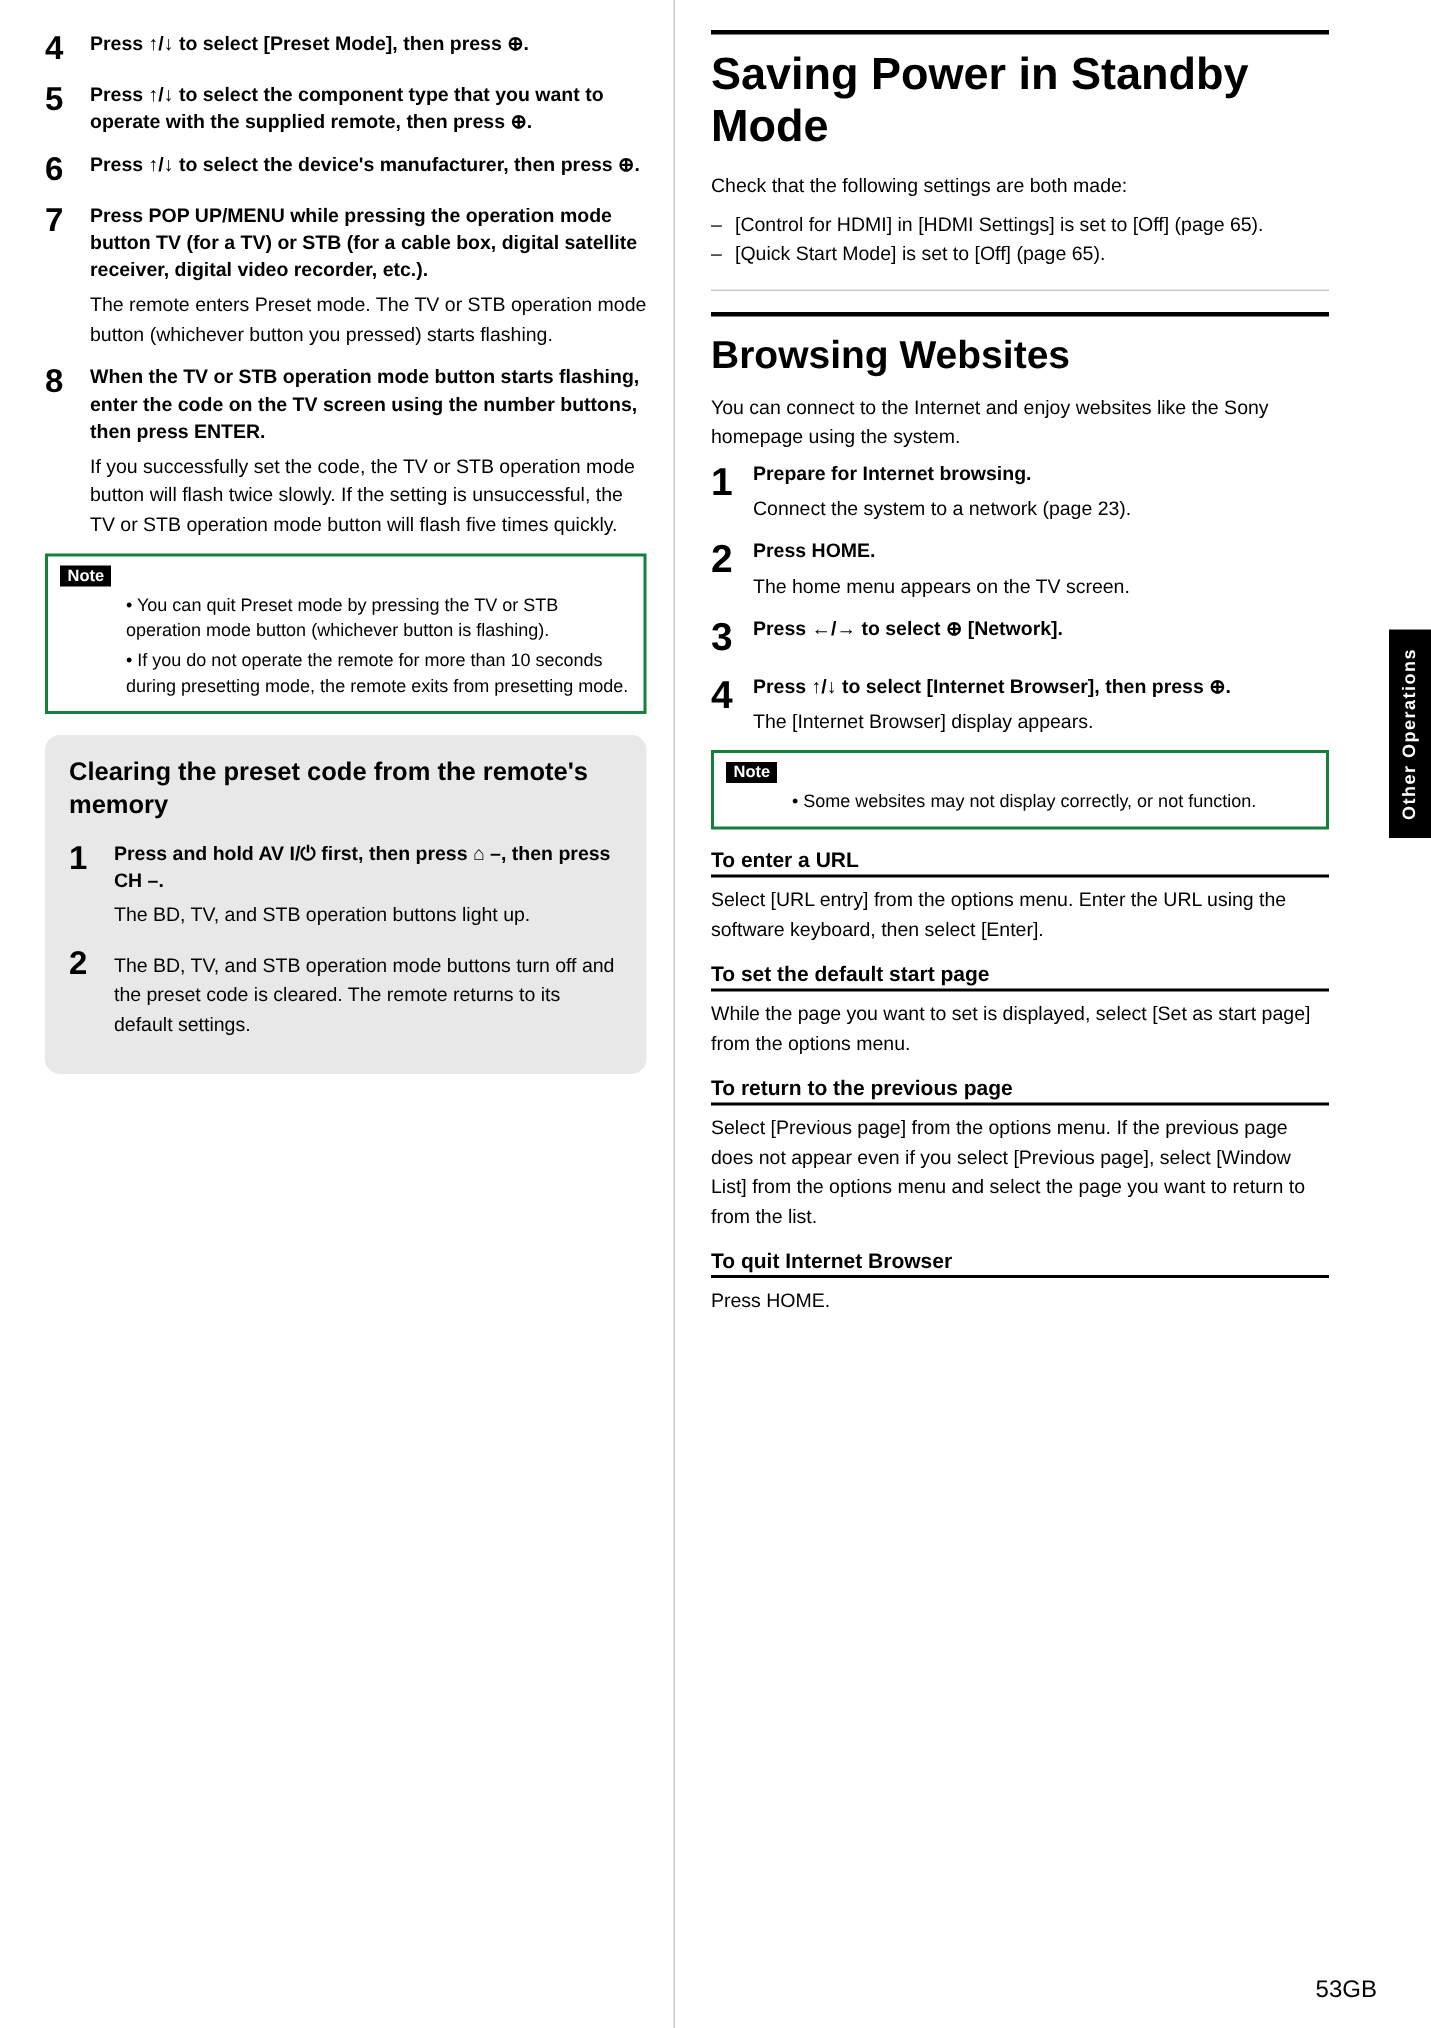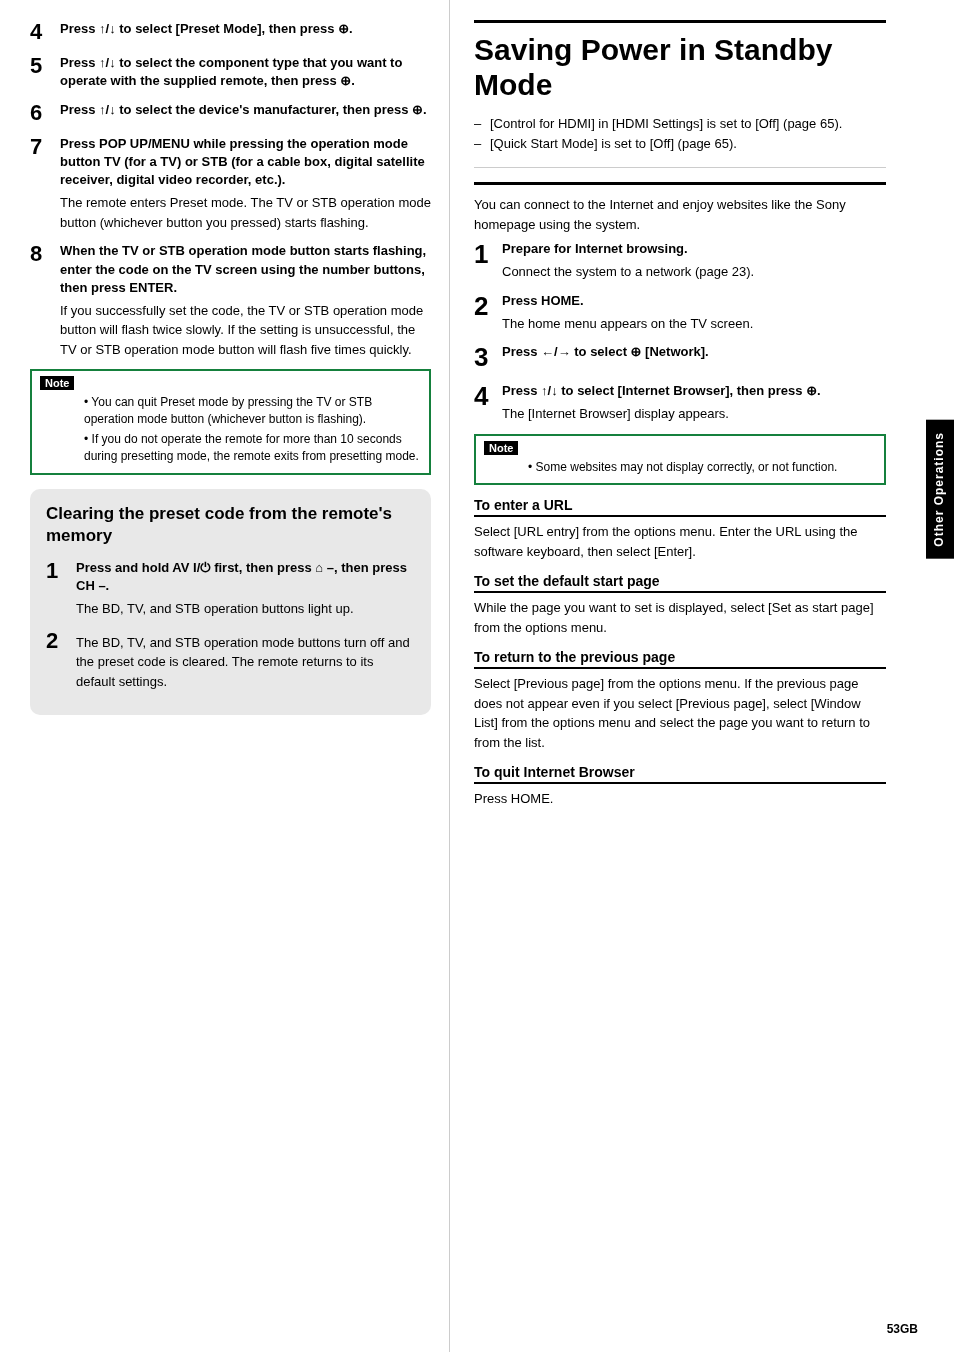--- a/index.html
+++ b/index.html
@@ -163,22 +163,22 @@
     .bullet-list li::before {
       content: "–";
       position: absolute;
       left: 0;
     }
     
     .page-number {
       position: absolute;
       bottom: 16px;
       right: 36px;
-      font-size: 12px;
-      font-weight: bold;
+      font-size: 16px;
+      font-weight: normal;
       text-align: right;
     }
     
     .step-num-large {
       font-size: 26px;
       font-weight: bold;
       min-width: 28px;
     }
   </style>
 </head>
@@ -252,30 +252,32 @@
       </div>
     </div>
 
   </div>
 
   <div class="right-col">
 
     <div>
       <hr class="divider">
       <div class="section-title-large">Saving Power in Standby Mode</div>
+      <div class="body-text">Check that the following settings are both made:</div>
       <ul class="bullet-list">
         <li>[Control for HDMI] in [HDMI Settings] is set to [Off] (page 65).</li>
         <li>[Quick Start Mode] is set to [Off] (page 65).</li>
       </ul>
     </div>
 
     <hr class="thin-divider">
 
     <div>
       <hr class="divider">
+      <div class="section-title-medium">Browsing Websites</div>
       <div class="body-text">You can connect to the Internet and enjoy websites like the Sony homepage using the system.</div>
 
       <div class="step">
         <div class="step-num step-num-large">1</div>
         <div class="step-content">
           <div class="step-text">Prepare for Internet browsing.</div>
           <div class="step-body">Connect the system to a network (page 23).</div>
         </div>
       </div>
 

